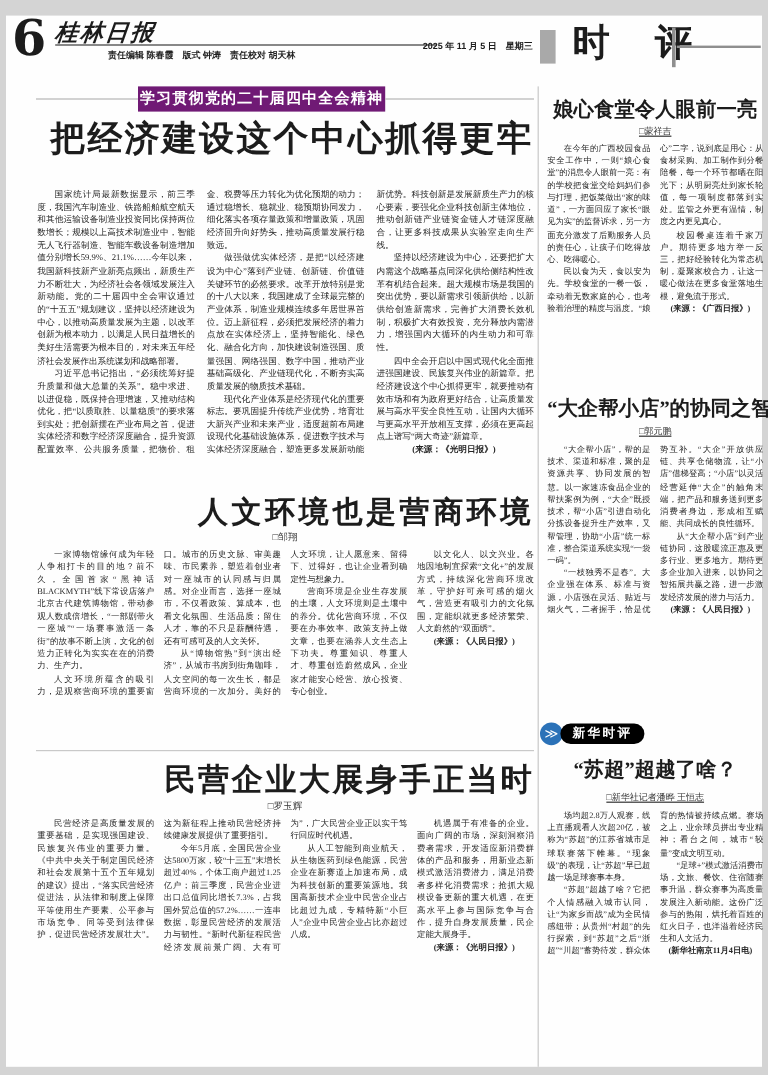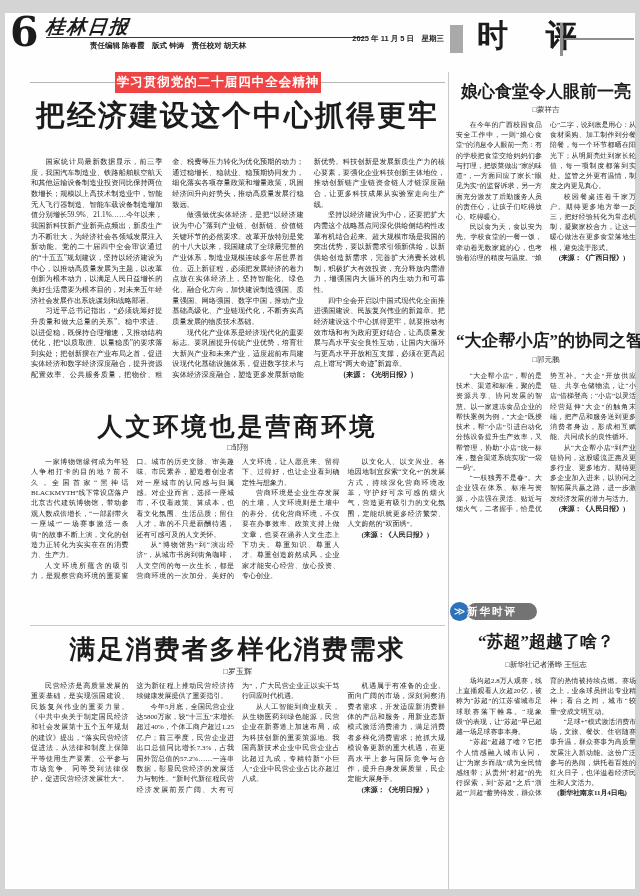--- a/index.html
+++ b/index.html
@@ -11,44 +11,44 @@
   .pageno{left:10px;top:12px;font-size:41px;font-weight:900;line-height:1;font-family:"DejaVu Serif",serif;}
   .masthead{left:46px;top:14px;font-size:19px;font-weight:900;font-style:italic;letter-spacing:2px;transform:skewX(-6deg);}
   .mastrule{left:46px;top:37px;width:318px;height:1px;background:#3a3a3a;}
   .staff{left:46px;top:41px;font-size:7.5px;font-weight:bold;font-family:"Liberation Sans",sans-serif;color:#222;margin-left:44px;}
   .dateline{left:348px;top:34px;width:96px;text-align:right;font-size:7.5px;font-weight:bold;font-family:"Liberation Sans",sans-serif;}
   .datebar{left:450px;top:25px;width:13px;height:28px;background:#a9a9a9;}
   .section{left:477px;top:15px;font-size:31px;font-weight:900;letter-spacing:15px;white-space:nowrap;}
   .secbar{left:560px;top:23px;width:3px;height:33px;background:#8f8f8f;}
   .secline{left:564px;top:38px;width:70px;height:2px;background:#8f8f8f;}
   
-  .banner{left:115px;top:72px;width:206px;height:21px;background:#ef4444;color:#fff;
+  .banner{left:115px;top:72px;width:206px;height:21px;background:#701a75;color:#fff;
           font-size:12.5px;font-weight:bold;text-align:center;line-height:21px;letter-spacing:1px;
           font-family:"Liberation Sans",sans-serif;}
   .bline{height:1px;background:#b5b5b5;top:82px;}
   
-  .htitle{width:415px;left:30px;text-align:center;font-weight:900;white-space:nowrap;}
+  .htitle{width:415px;left:30px;text-align:right;font-weight:900;white-space:nowrap;}
   .byline{width:415px;left:30px;text-align:center;font-size:8px;color:#333;}
   .rt{width:180px;left:456px;text-align:center;font-weight:900;white-space:nowrap;}
-  .rby{width:180px;left:456px;text-align:center;font-size:7.5px;color:#333;}
+  .rby{width:180px;left:456px;text-align:center;font-size:7.5px;color:#333;text-decoration:underline;}
   
   .bt{font-size:7.2px;line-height:1.48;text-align:justify;color:#252525;overflow:hidden;}
   .bt p{margin:0;text-indent:2em;}
   .bt p.source{text-indent:0;text-align:center;font-weight:bold;padding-right:2px;}
   .cols3{column-count:3;column-gap:10px;}
   .cols4{column-count:4;column-gap:8px;}
   .cols2{column-count:2;column-gap:8px;}
   .rbody{left:456px;width:180px;font-size:6.9px;}
   .vdiv{left:448px;top:72px;width:1px;height:817px;background:#c9c9c9;}
   .hdiv{left:30px;width:415px;height:1px;background:#c9c9c9;}
   
   .badge-circle{left:450px;top:602px;width:19px;height:19px;border-radius:50%;background:#2b72b8;
                 color:#fff;font-size:11px;line-height:19px;text-align:center;font-family:"DejaVu Sans",sans-serif;}
-  .badge-pill{left:467px;top:603px;width:70px;height:17px;border-radius:9px;background:#737373;color:#fff;
-              font-size:10.5px;font-weight:bold;line-height:17px;text-align:left;letter-spacing:2px;
+  .badge-pill{left:467px;top:603px;width:70px;height:17px;border-radius:9px;background:#000000;color:#fff;
+              font-size:10.5px;font-weight:bold;line-height:17px;text-align:center;letter-spacing:2px;
               font-family:"Liberation Sans",sans-serif;}
 </style>
 </head>
 <body>
 
 <div class="page">
 
   <div class="strip" style="left:0;top:0;width:640px;height:13px;"></div>
   <div class="strip" style="left:0;top:889px;width:640px;height:7px;"></div>
   <div class="strip" style="left:0;top:0;width:5px;height:896px;"></div>
@@ -89,21 +89,21 @@
         <p>人文环境所蕴含的吸引力，是观察营商环境的重要窗口。城市的历史文脉、审美趣味、市民素养，塑造着创业者对一座城市的认同感与归属感。对企业而言，选择一座城市，不仅看政策、算成本，也看文化氛围、生活品质；留住人才，靠的不只是薪酬待遇，还有可感可及的人文关怀。</p>
         <p>从“博物馆热”到“演出经济”，从城市书房到街角咖啡，人文空间的每一次生长，都是营商环境的一次加分。美好的人文环境，让人愿意来、留得下、过得好，也让企业看到确定性与想象力。</p>
         <p>营商环境是企业生存发展的土壤，人文环境则是土壤中的养分。优化营商环境，不仅要在办事效率、政策支持上做文章，也要在涵养人文生态上下功夫。尊重知识、尊重人才、尊重创造蔚然成风，企业家才能安心经营、放心投资、专心创业。</p>
         <p>以文化人、以文兴业。各地因地制宜探索“文化+”的发展方式，持续深化营商环境改革，守护好可亲可感的烟火气，营造更有吸引力的文化氛围，定能织就更多经济繁荣、人文蔚然的“双面绣”。</p>
       </div>
     <p class="source">(来源：《人民日报》)</p>
   </div>
 
   <div class="abs hdiv" style="top:625px;"></div>
 
-  <div class="abs htitle" style="top:632px;font-size:26px;letter-spacing:2px;">满足消费者多样化消费需求</div>
+  <div class="abs htitle" style="top:632px;font-size:26px;letter-spacing:2px;">民营企业大展身手正当时</div>
   <div class="abs byline" style="top:666px;">□罗玉辉</div>
   <div class="abs bt cols4" style="left:31px;top:681px;width:414px;height:206px;font-size:7px;">
     <div>
         <p>民营经济是高质量发展的重要基础，是实现强国建设、民族复兴伟业的重要力量。《中共中央关于制定国民经济和社会发展第十五个五年规划的建议》提出，“落实民营经济促进法，从法律和制度上保障平等使用生产要素、公平参与市场竞争、同等受到法律保护，促进民营经济发展壮大”。这为新征程上推动民营经济持续健康发展提供了重要指引。</p>
         <p>今年5月底，全国民营企业达5800万家，较“十三五”末增长超过40%，个体工商户超过1.25亿户；前三季度，民营企业进出口总值同比增长7.3%，占我国外贸总值的57.2%……一连串数据，彰显民营经济的发展活力与韧性。“新时代新征程民营经济发展前景广阔、大有可为”，广大民营企业正以实干笃行回应时代机遇。</p>
         <p>从人工智能到商业航天，从生物医药到绿色能源，民营企业在新赛道上加速布局，成为科技创新的重要策源地。我国高新技术企业中民营企业占比超过九成，专精特新“小巨人”企业中民营企业占比亦超过八成。</p>
         <p>机遇属于有准备的企业。面向广阔的市场，深刻洞察消费者需求，开发适应新消费群体的产品和服务，用新业态新模式激活消费潜力，满足消费者多样化消费需求；抢抓大规模设备更新的重大机遇，在更高水平上参与国际竞争与合作，提升自身发展质量，民企定能大展身手。</p>
       </div>
     <p class="source">(来源：《光明日报》)</p>
   </div>

